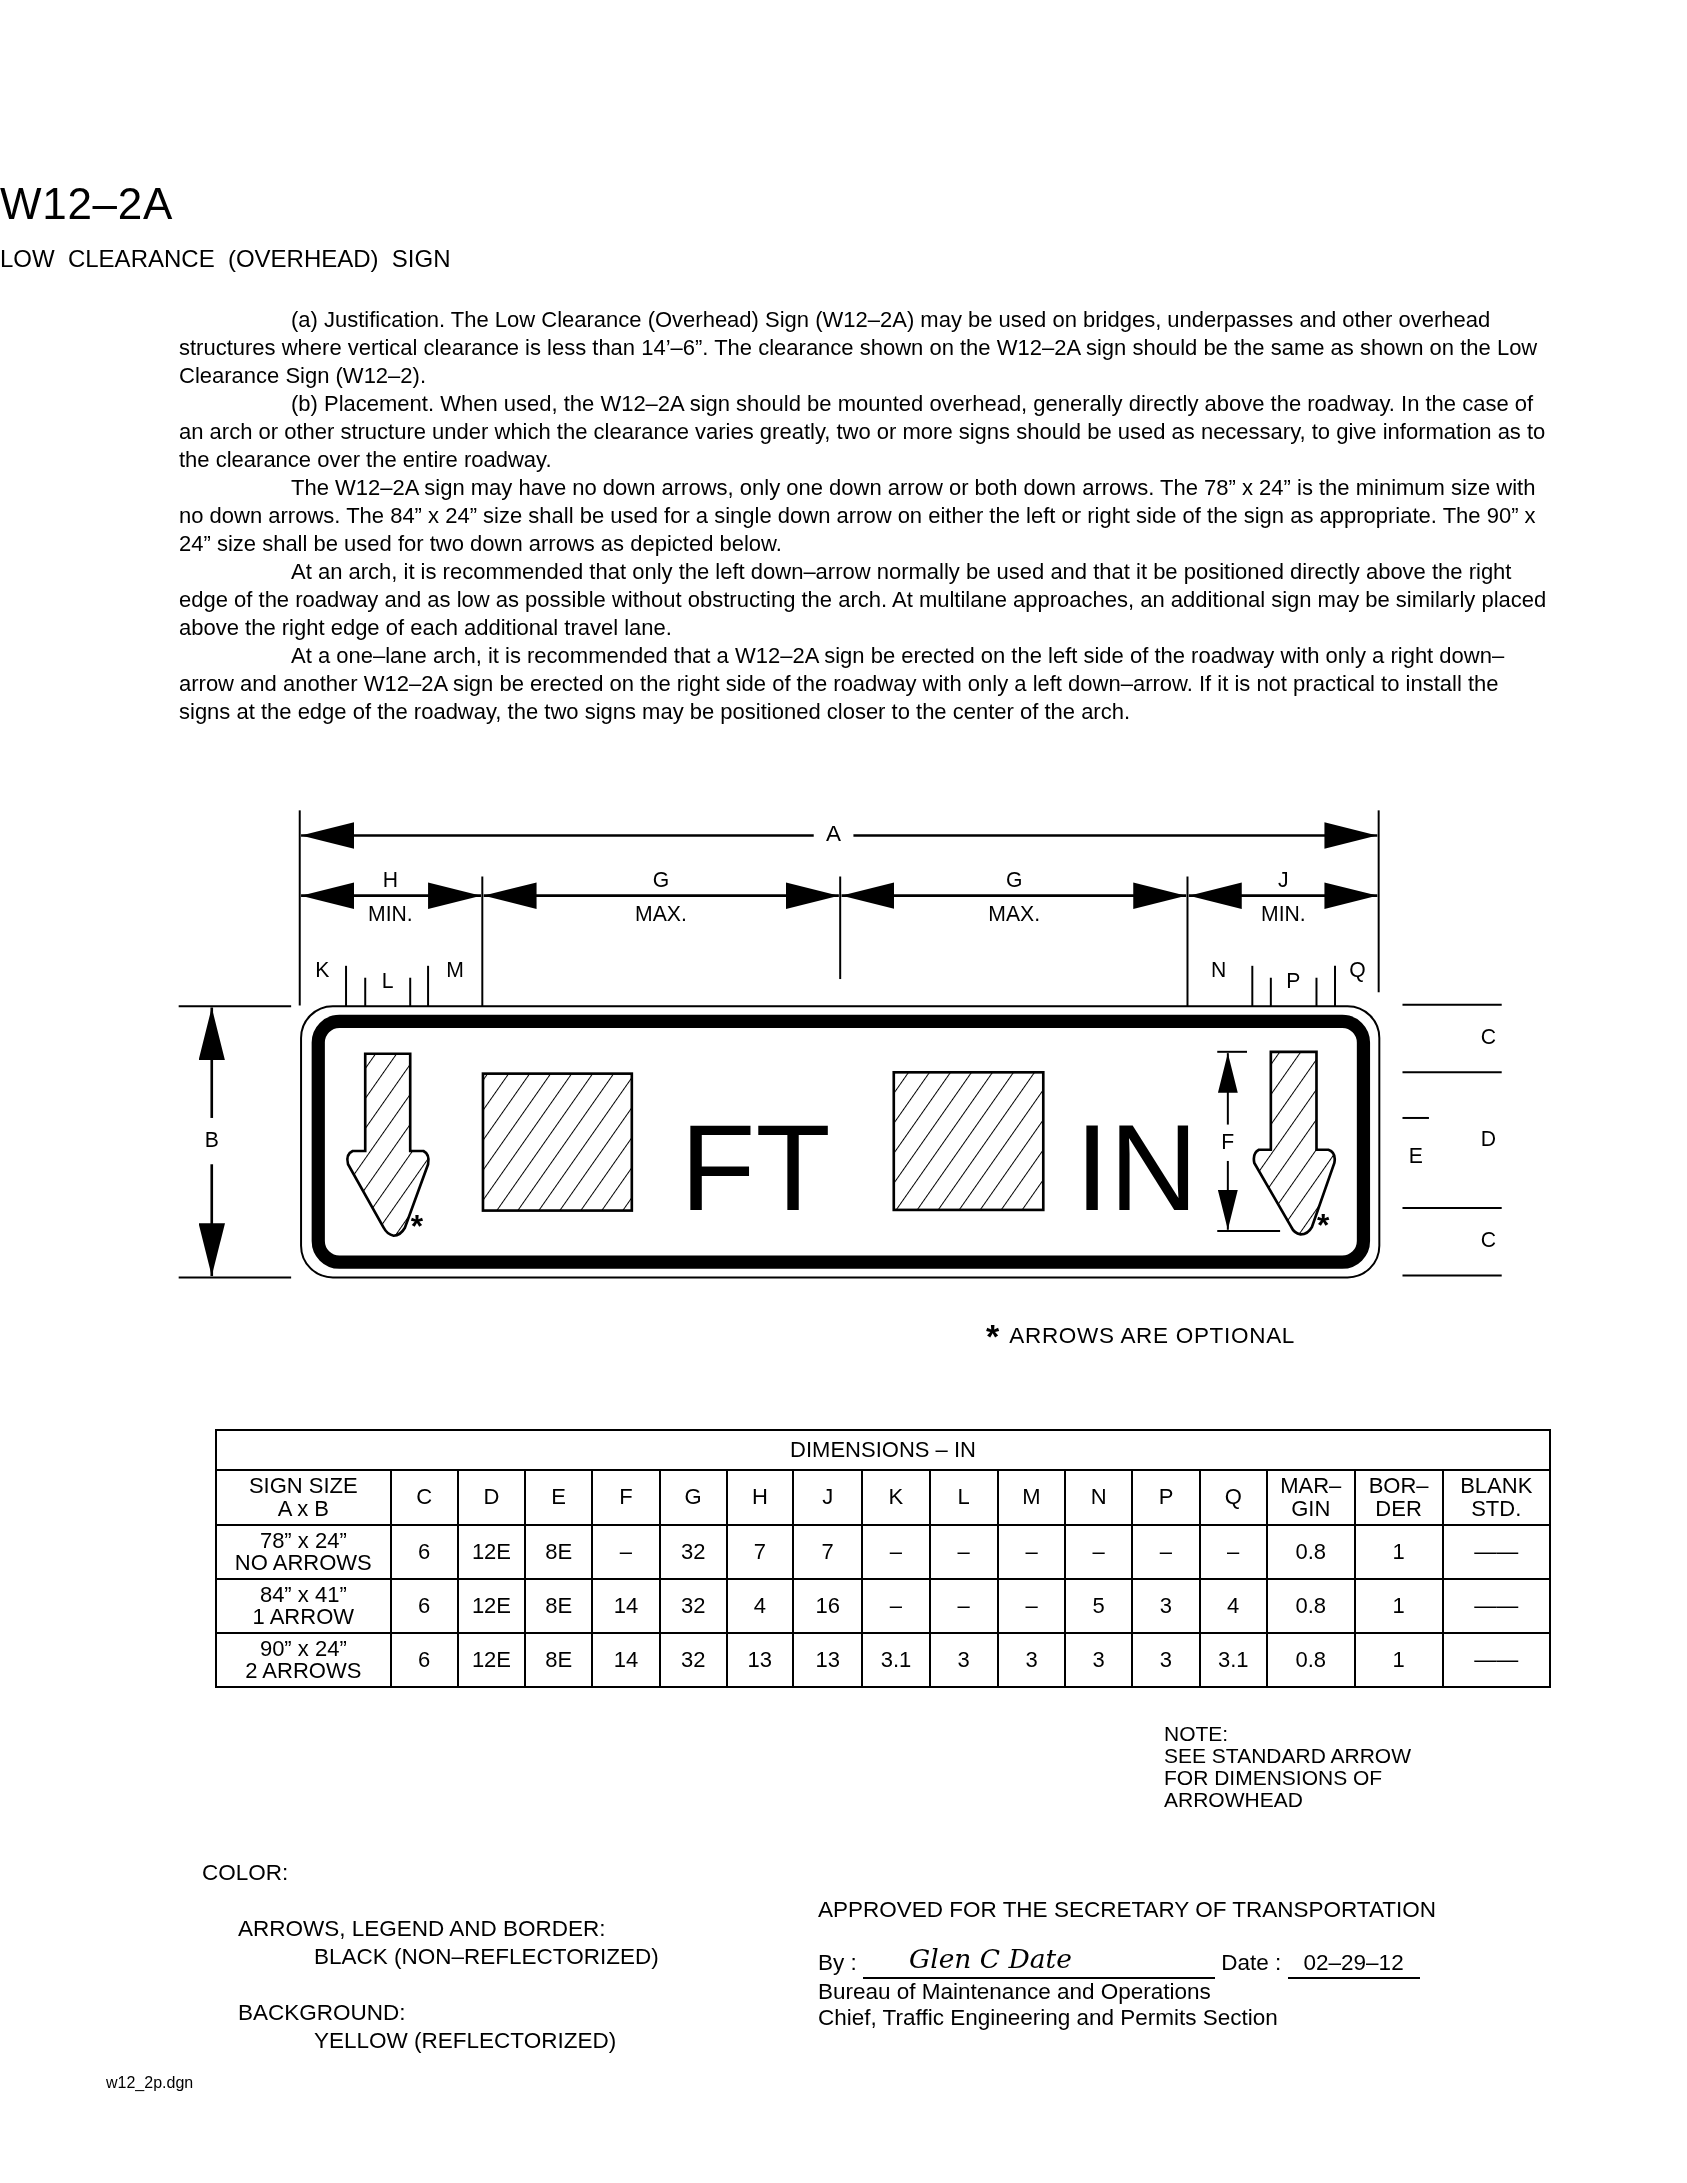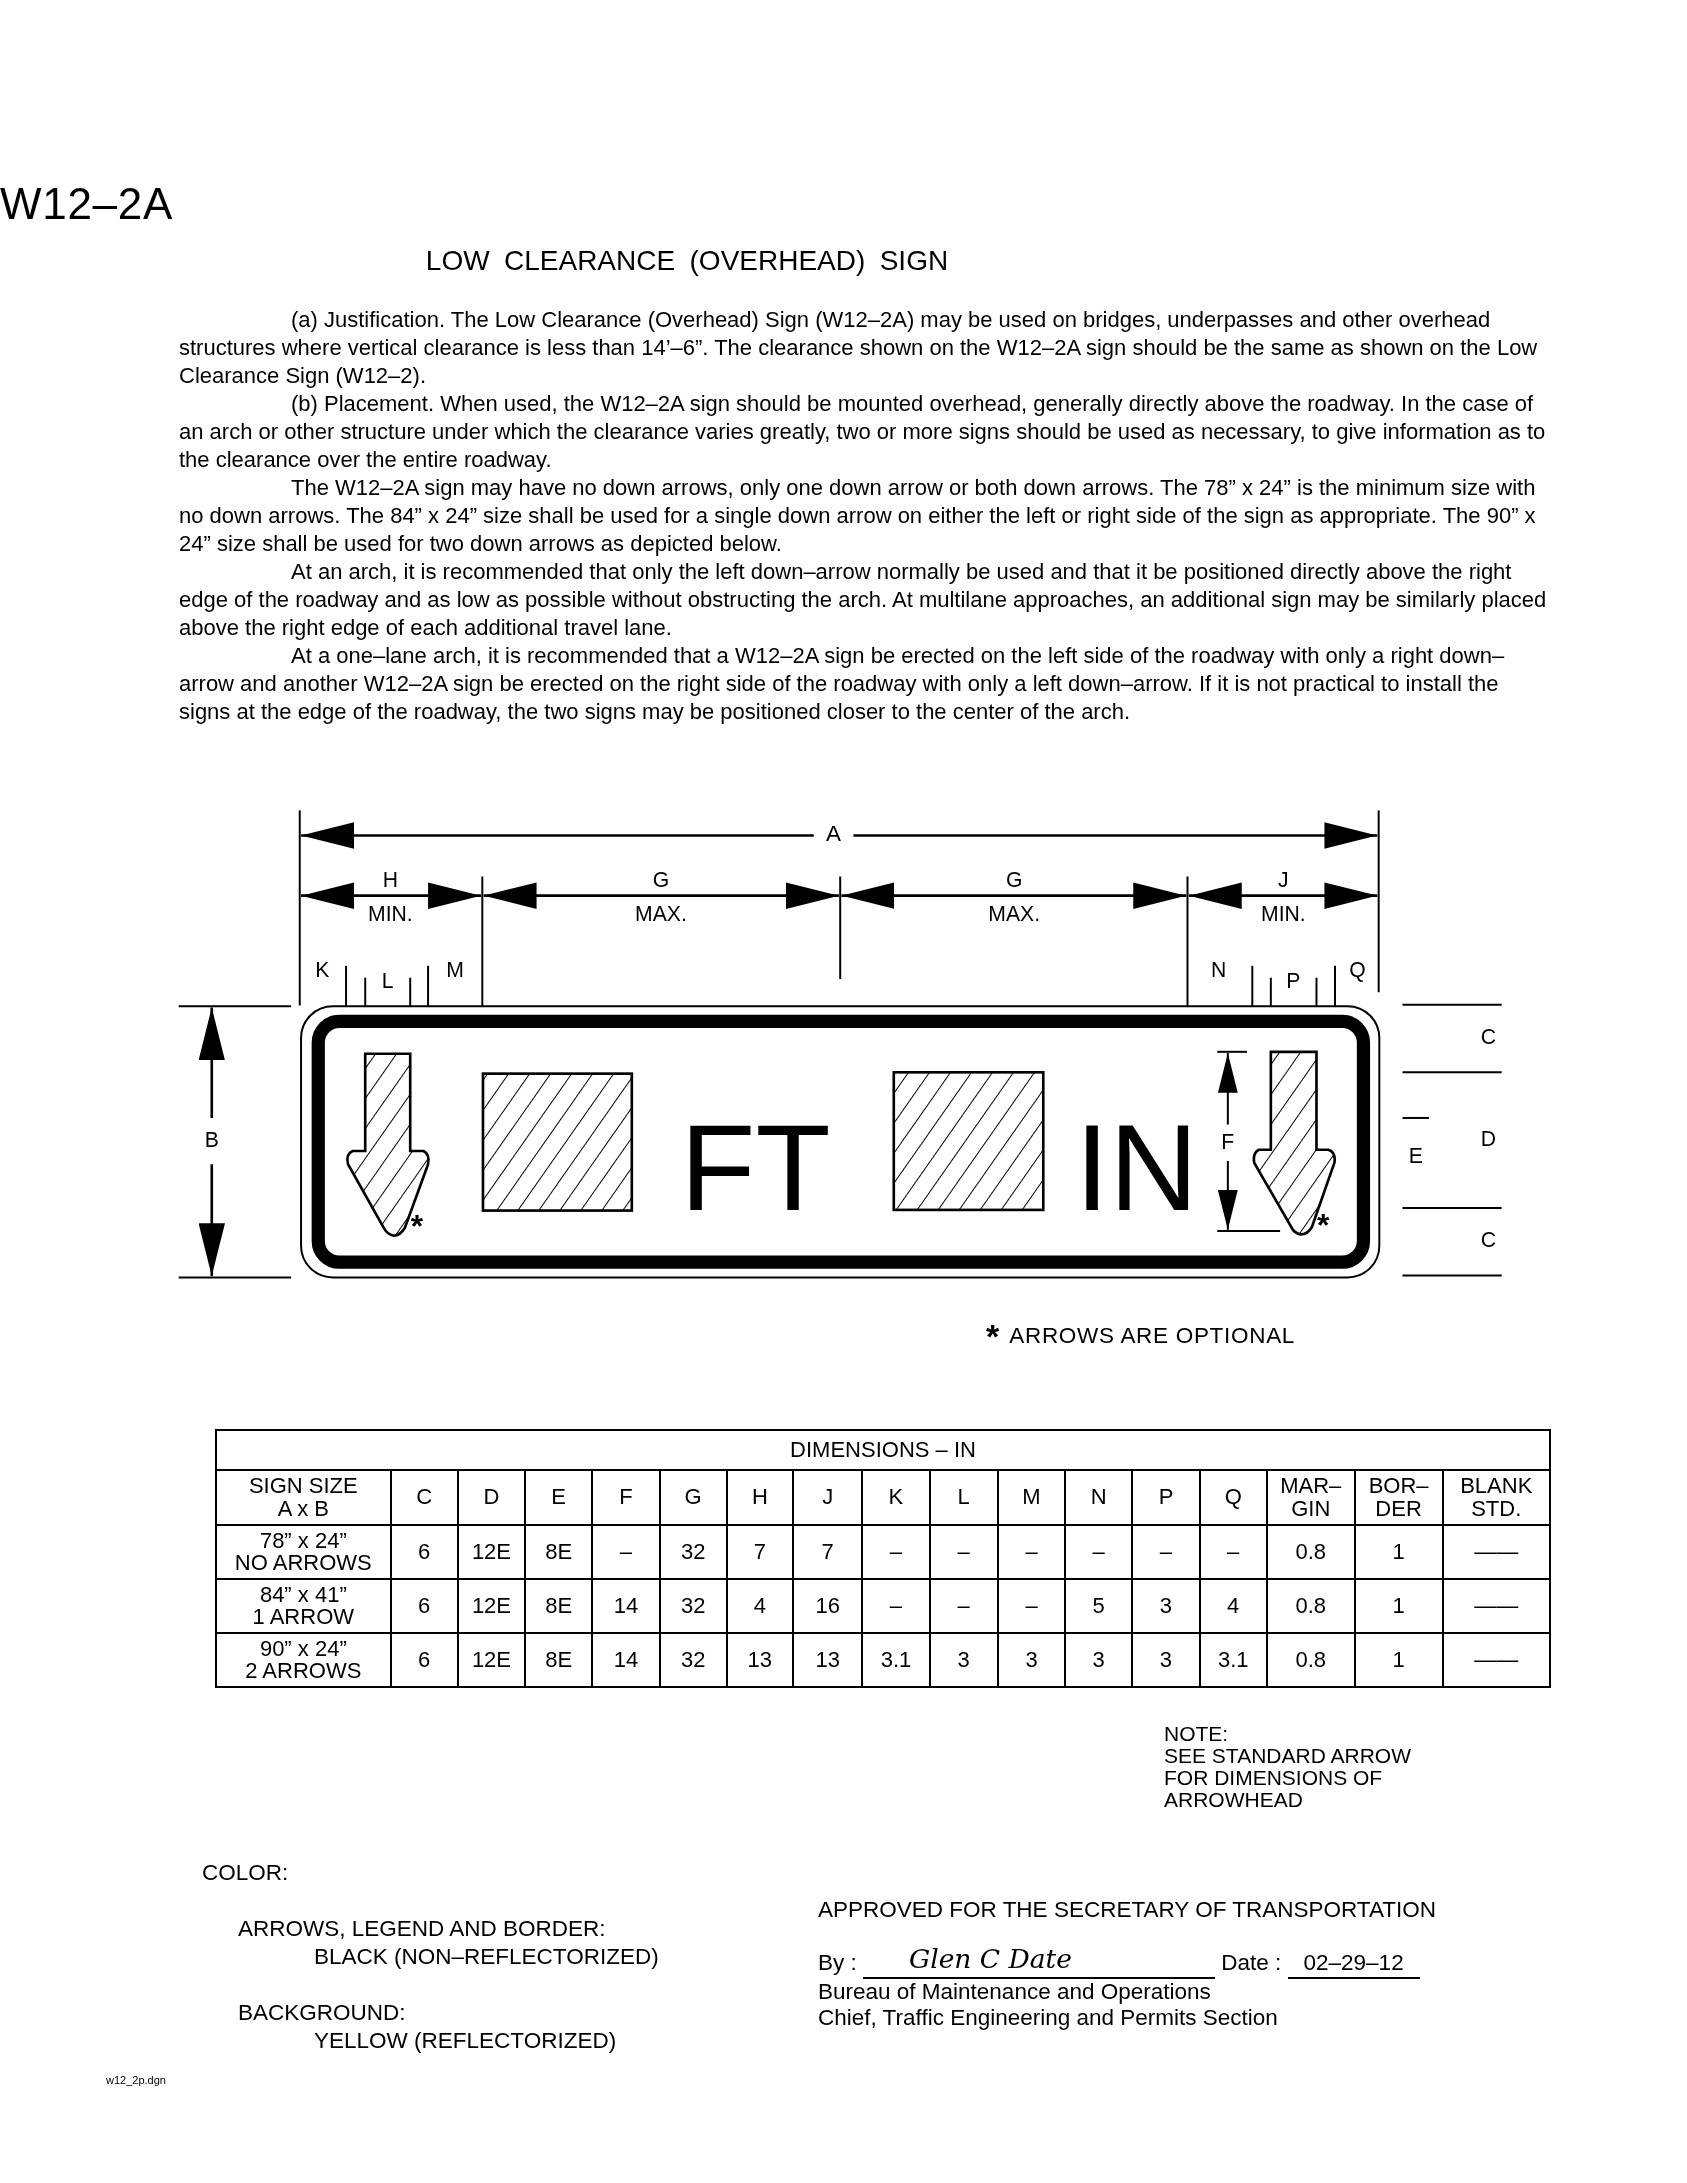--- a/index.html
+++ b/index.html
@@ -1,39 +1,39 @@
 <!DOCTYPE html>
 <html style="font-size:10.6px"><head>
 <meta charset="utf-8">
 <style>
   html, body { margin: 0; padding: 0; background: #ffffff; }
   body { width: 1687px; height: 2183px; position: relative; overflow: hidden;
          font-family: "Liberation Sans", "DejaVu Sans", sans-serif; color: #000; }
   .abs { position: absolute; }
   .title { left: 0; width: 1687px; top: 179px; font-size: 44px; letter-spacing: 0.7px; }
-  .subtitle { left: 0; width: 1374px; top: 245px; text-align: center; font-size: 28px; word-spacing: 6.6px; }
+  .subtitle { left: 0; width: 1374px; top: 245px; text-align: left; font-size: 24px; word-spacing: 6.6px; }
   .body-text { left: 179px; top: 306px; width: 1376px; font-size: 22px; line-height: 28px; }
   .body-text p { margin: 0; }
   .body-text p.indent { text-indent: 112px; }
   svg.diagram { position: absolute; left: 0; top: 0; }
   .optional { left: 986px; top: 1317px; font-size: 22.5px; letter-spacing: 0.7px; }
   .optional .star { font-size: 34px; vertical-align: -5.3px; margin-right: 9.3px; font-weight: bold; }
   table.dims { position: absolute; left: 215px; top: 1429px; width: 1336px; border-collapse: collapse;
                font-size: 22px; text-align: center; }
   table.dims td, table.dims th { border: 2.6px solid #000; padding: 0; font-weight: normal; line-height: 22.5px; }
   table.dims tr.cap td { height: 38px; }
   table.dims tr.hdr th { height: 53px; }
   table.dims tr.row td { height: 52px; margin-left: 36px; }
   .note { left: 1164px; top: 1723px; font-size: 21px; line-height: 22px; }
   .color-block { left: 202px; top: 1859px; font-size: 22.5px; line-height: 28px; }
   .color-block .sub1 { margin-left: 36px; margin-top: 28px; }
   .color-block .sub2 { margin-left: 112px; }
   .approval { left: 818px; top: 1897px; font-size: 22.5px; line-height: 26.5px; }
   .approval .line { border-bottom: 2px solid #000; display: inline-block; }
-  .filename { left: 106px; top: 2074px; font-size: 11px; }
+  .filename { left: 106px; top: 2074px; font-size: 16px; }
 </style>
 </head>
 <body>
 
 <div class="abs title">W12–2A</div>
 <div class="abs subtitle">LOW  CLEARANCE  (OVERHEAD) SIGN</div>
 
 <div class="abs body-text">
   <p class="indent">(a) Justification. The Low  Clearance (Overhead) Sign (W12–2A) may be used on bridges, underpasses and other overhead structures where vertical clearance is less than 14’–6”. The clearance shown on the W12–2A sign should be the same as shown on the Low Clearance Sign (W12–2).</p>
   <p class="indent">(b) Placement. When used, the W12–2A sign should be mounted overhead, generally directly above the roadway. In the case of an arch or other structure under which the clearance varies greatly, two or more signs should be used as necessary, to give information as to the clearance over the entire roadway.</p>

